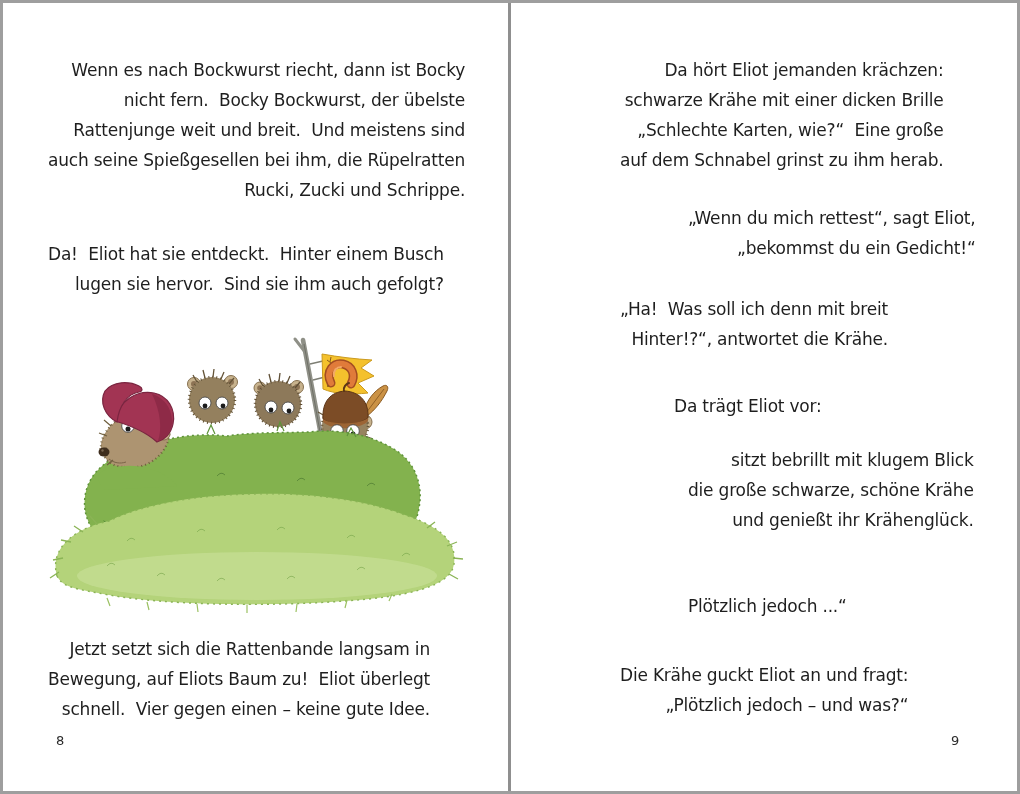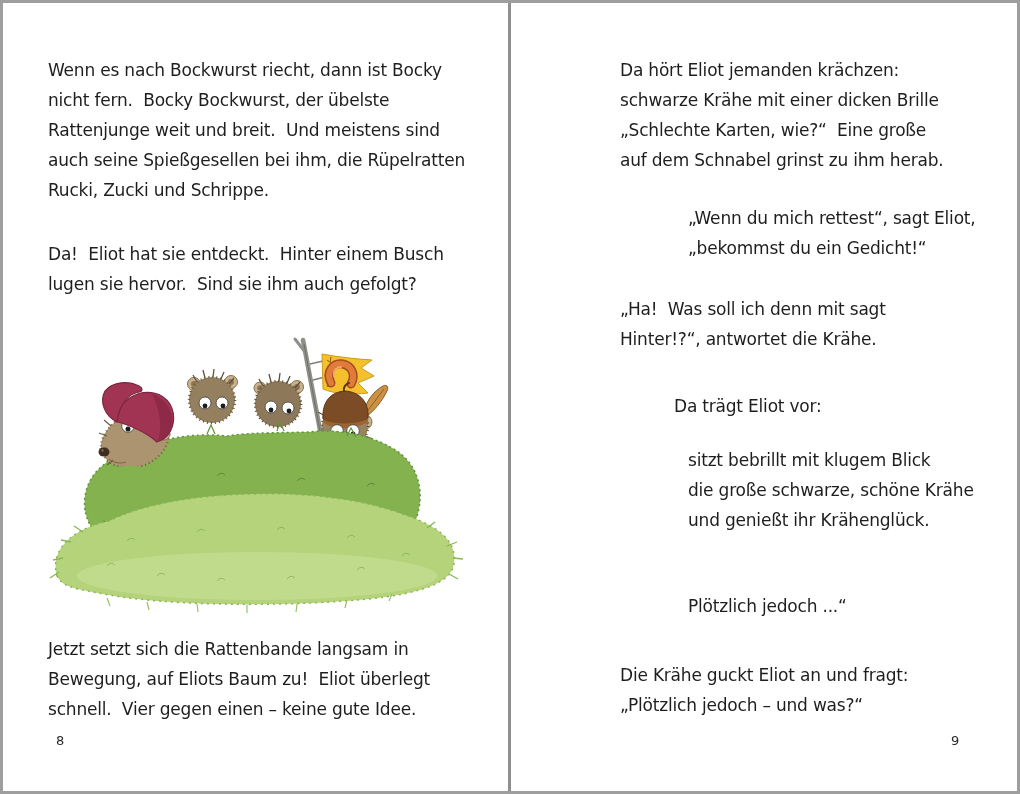--- a/index.html
+++ b/index.html
@@ -4,20 +4,21 @@
 <style>
   html,body{margin:0;padding:0;background:#ffffff;}
   .book{
     position:relative;
     width:1020px;height:794px;
     box-sizing:border-box;
     border:3px solid #9e9e9e;
     background:#ffffff;
     overflow:hidden;
     font-family:"DejaVu Sans","Liberation Sans",sans-serif;
+    text-align:right;
   }
   .gutter{
     position:absolute;left:505px;top:0;bottom:0;width:3px;
     background:#8f8f8f;
   }
   .page{position:absolute;top:0;bottom:0;}
   .page-left{left:0;width:505px;}
   .page-right{left:508px;width:420px;}
   .pblock{position:absolute;}
   .line{
@@ -179,21 +180,21 @@
       <div class="line">„Schlechte Karten, wie?“  Eine große</div>
       <div class="line">auf dem Schnabel grinst zu ihm herab.</div>
     </div>
 
     <div class="pblock" style="left:177px;top:200px;">
       <div class="line">„Wenn du mich rettest“, sagt Eliot,</div>
       <div class="line">„bekommst du ein Gedicht!“</div>
     </div>
 
     <div class="pblock" style="left:109px;top:291px;">
-      <div class="line">„Ha!  Was soll ich denn mit sagt</div>
+      <div class="line">„Ha!  Was soll ich denn mit breit</div>
       <div class="line">Hinter!?“, antwortet die Krähe.</div>
     </div>
 
     <div class="pblock" style="left:163px;top:388px;">
       <div class="line">Da trägt Eliot vor:</div>
     </div>
 
     <div class="pblock" style="left:177px;top:442px;">
       <div class="line">sitzt bebrillt mit klugem Blick</div>
       <div class="line">die große schwarze, schöne Krähe</div>

